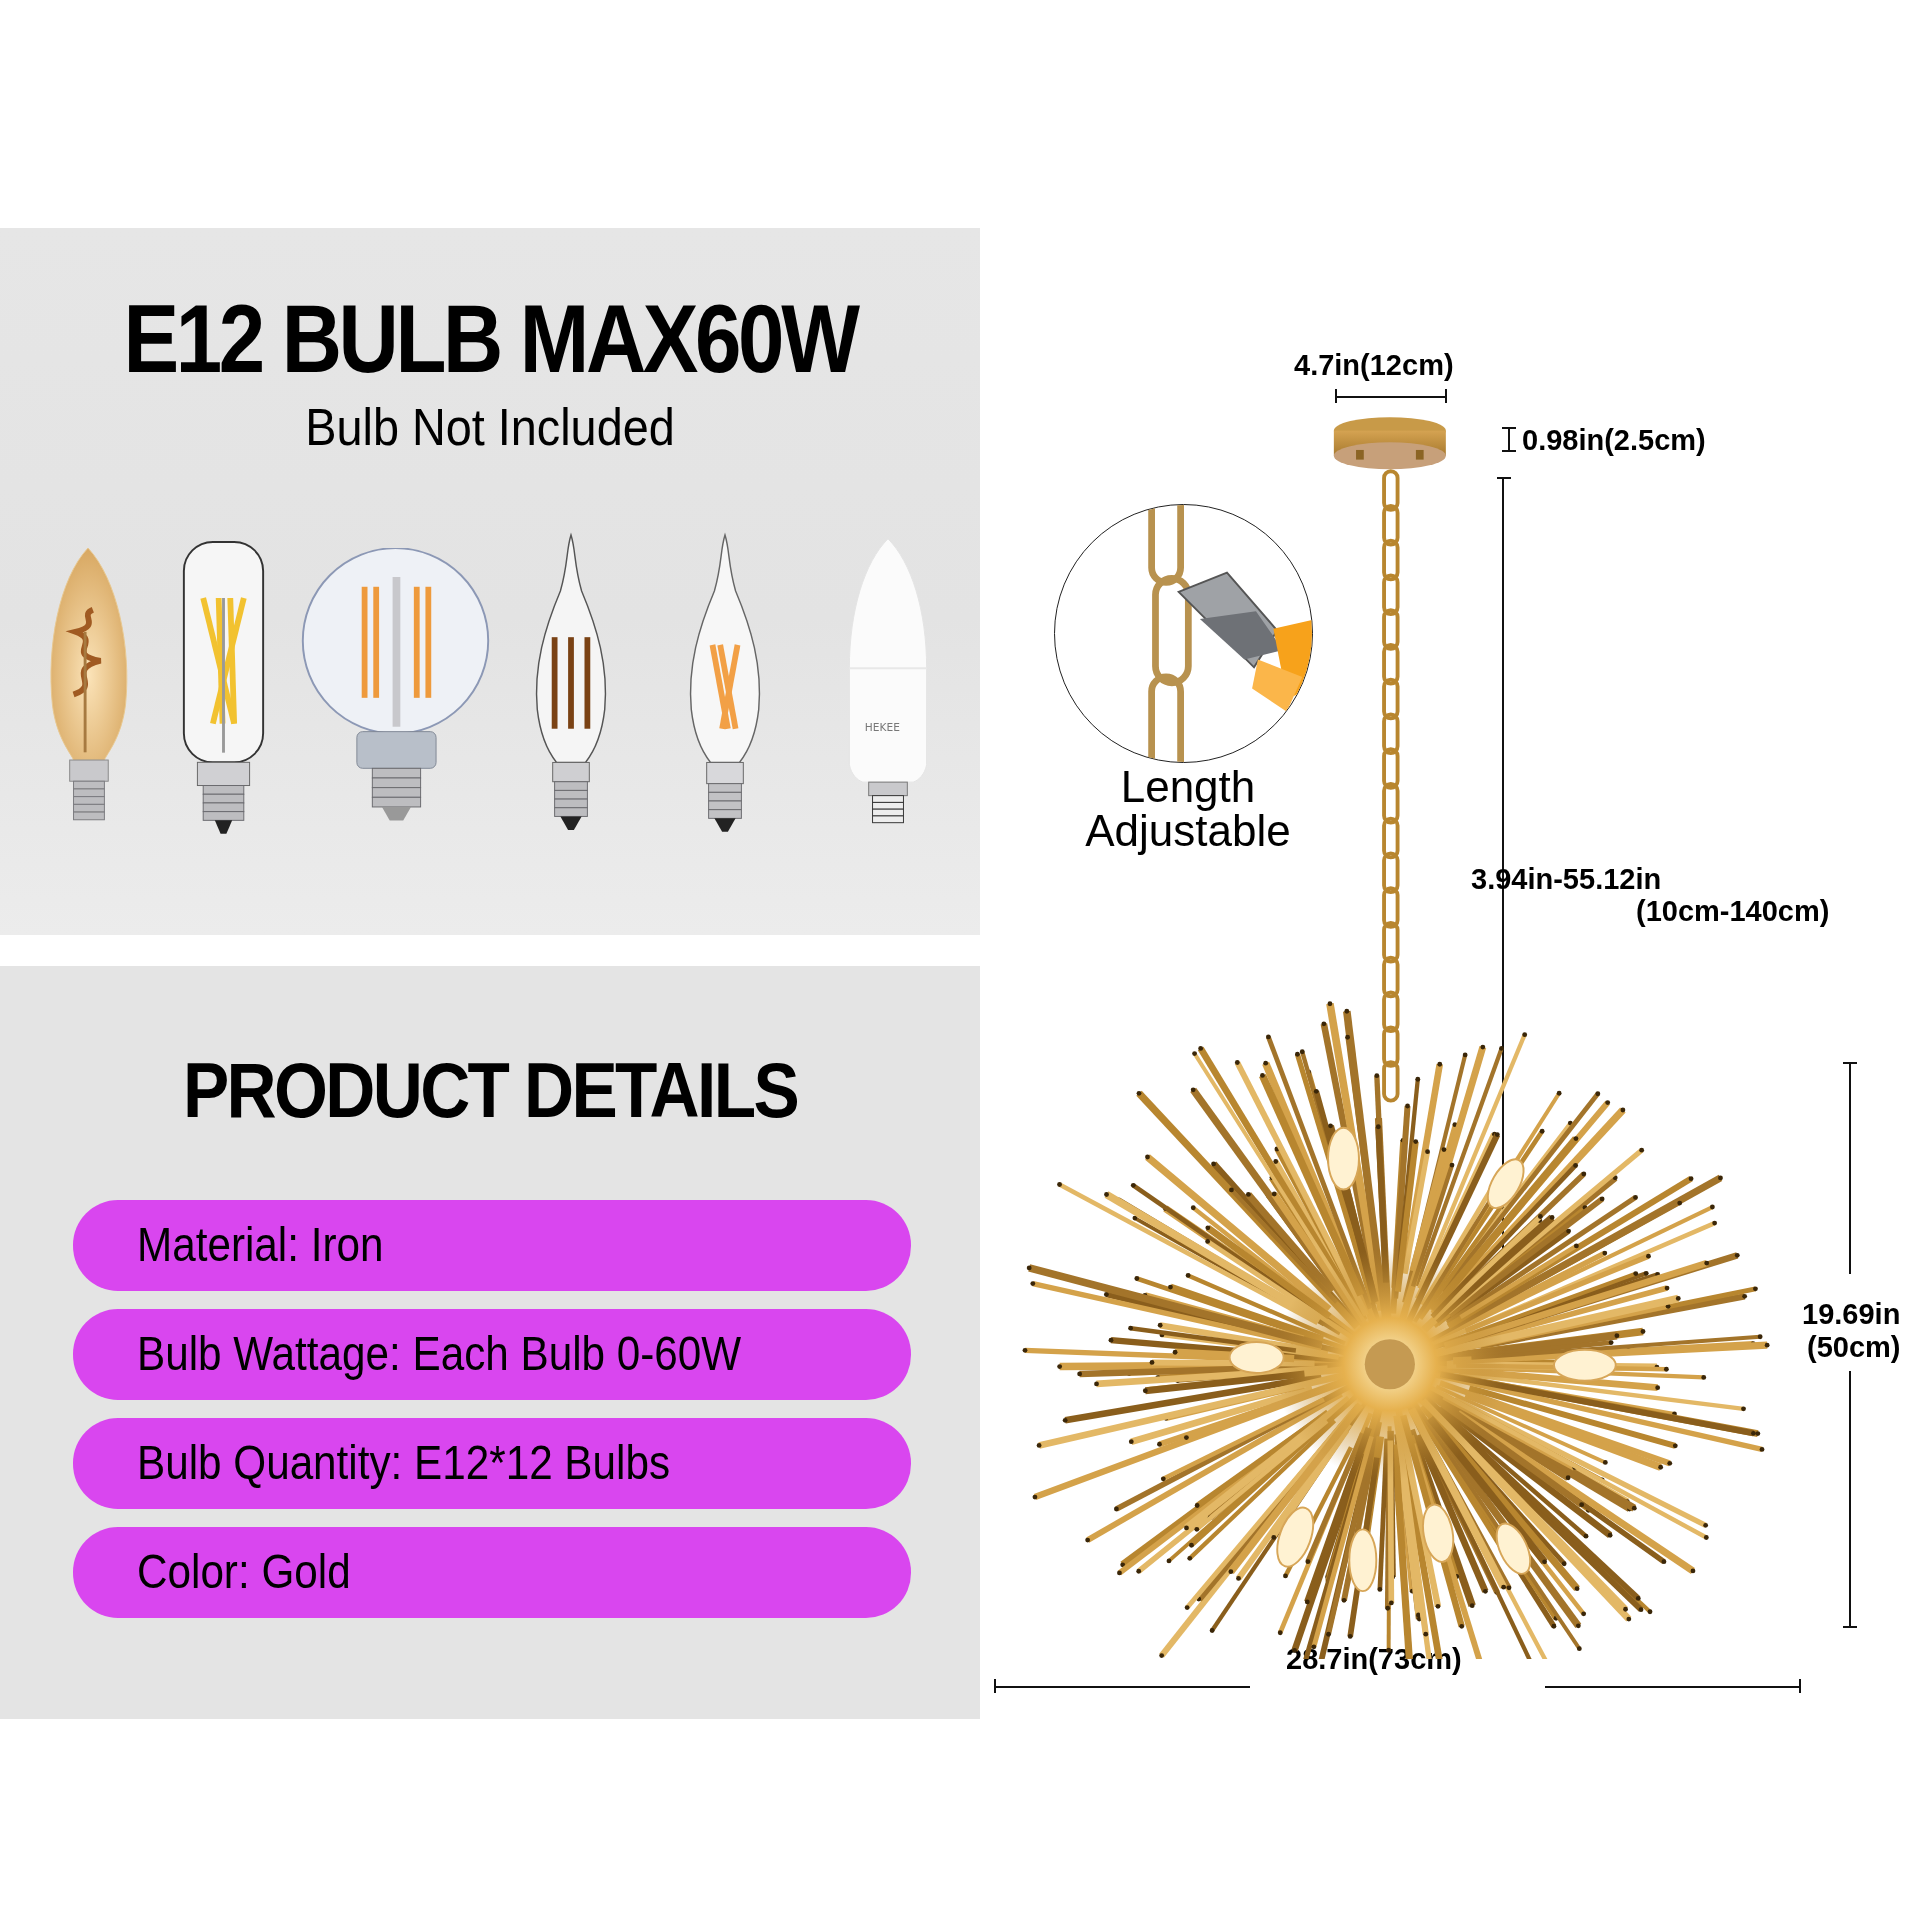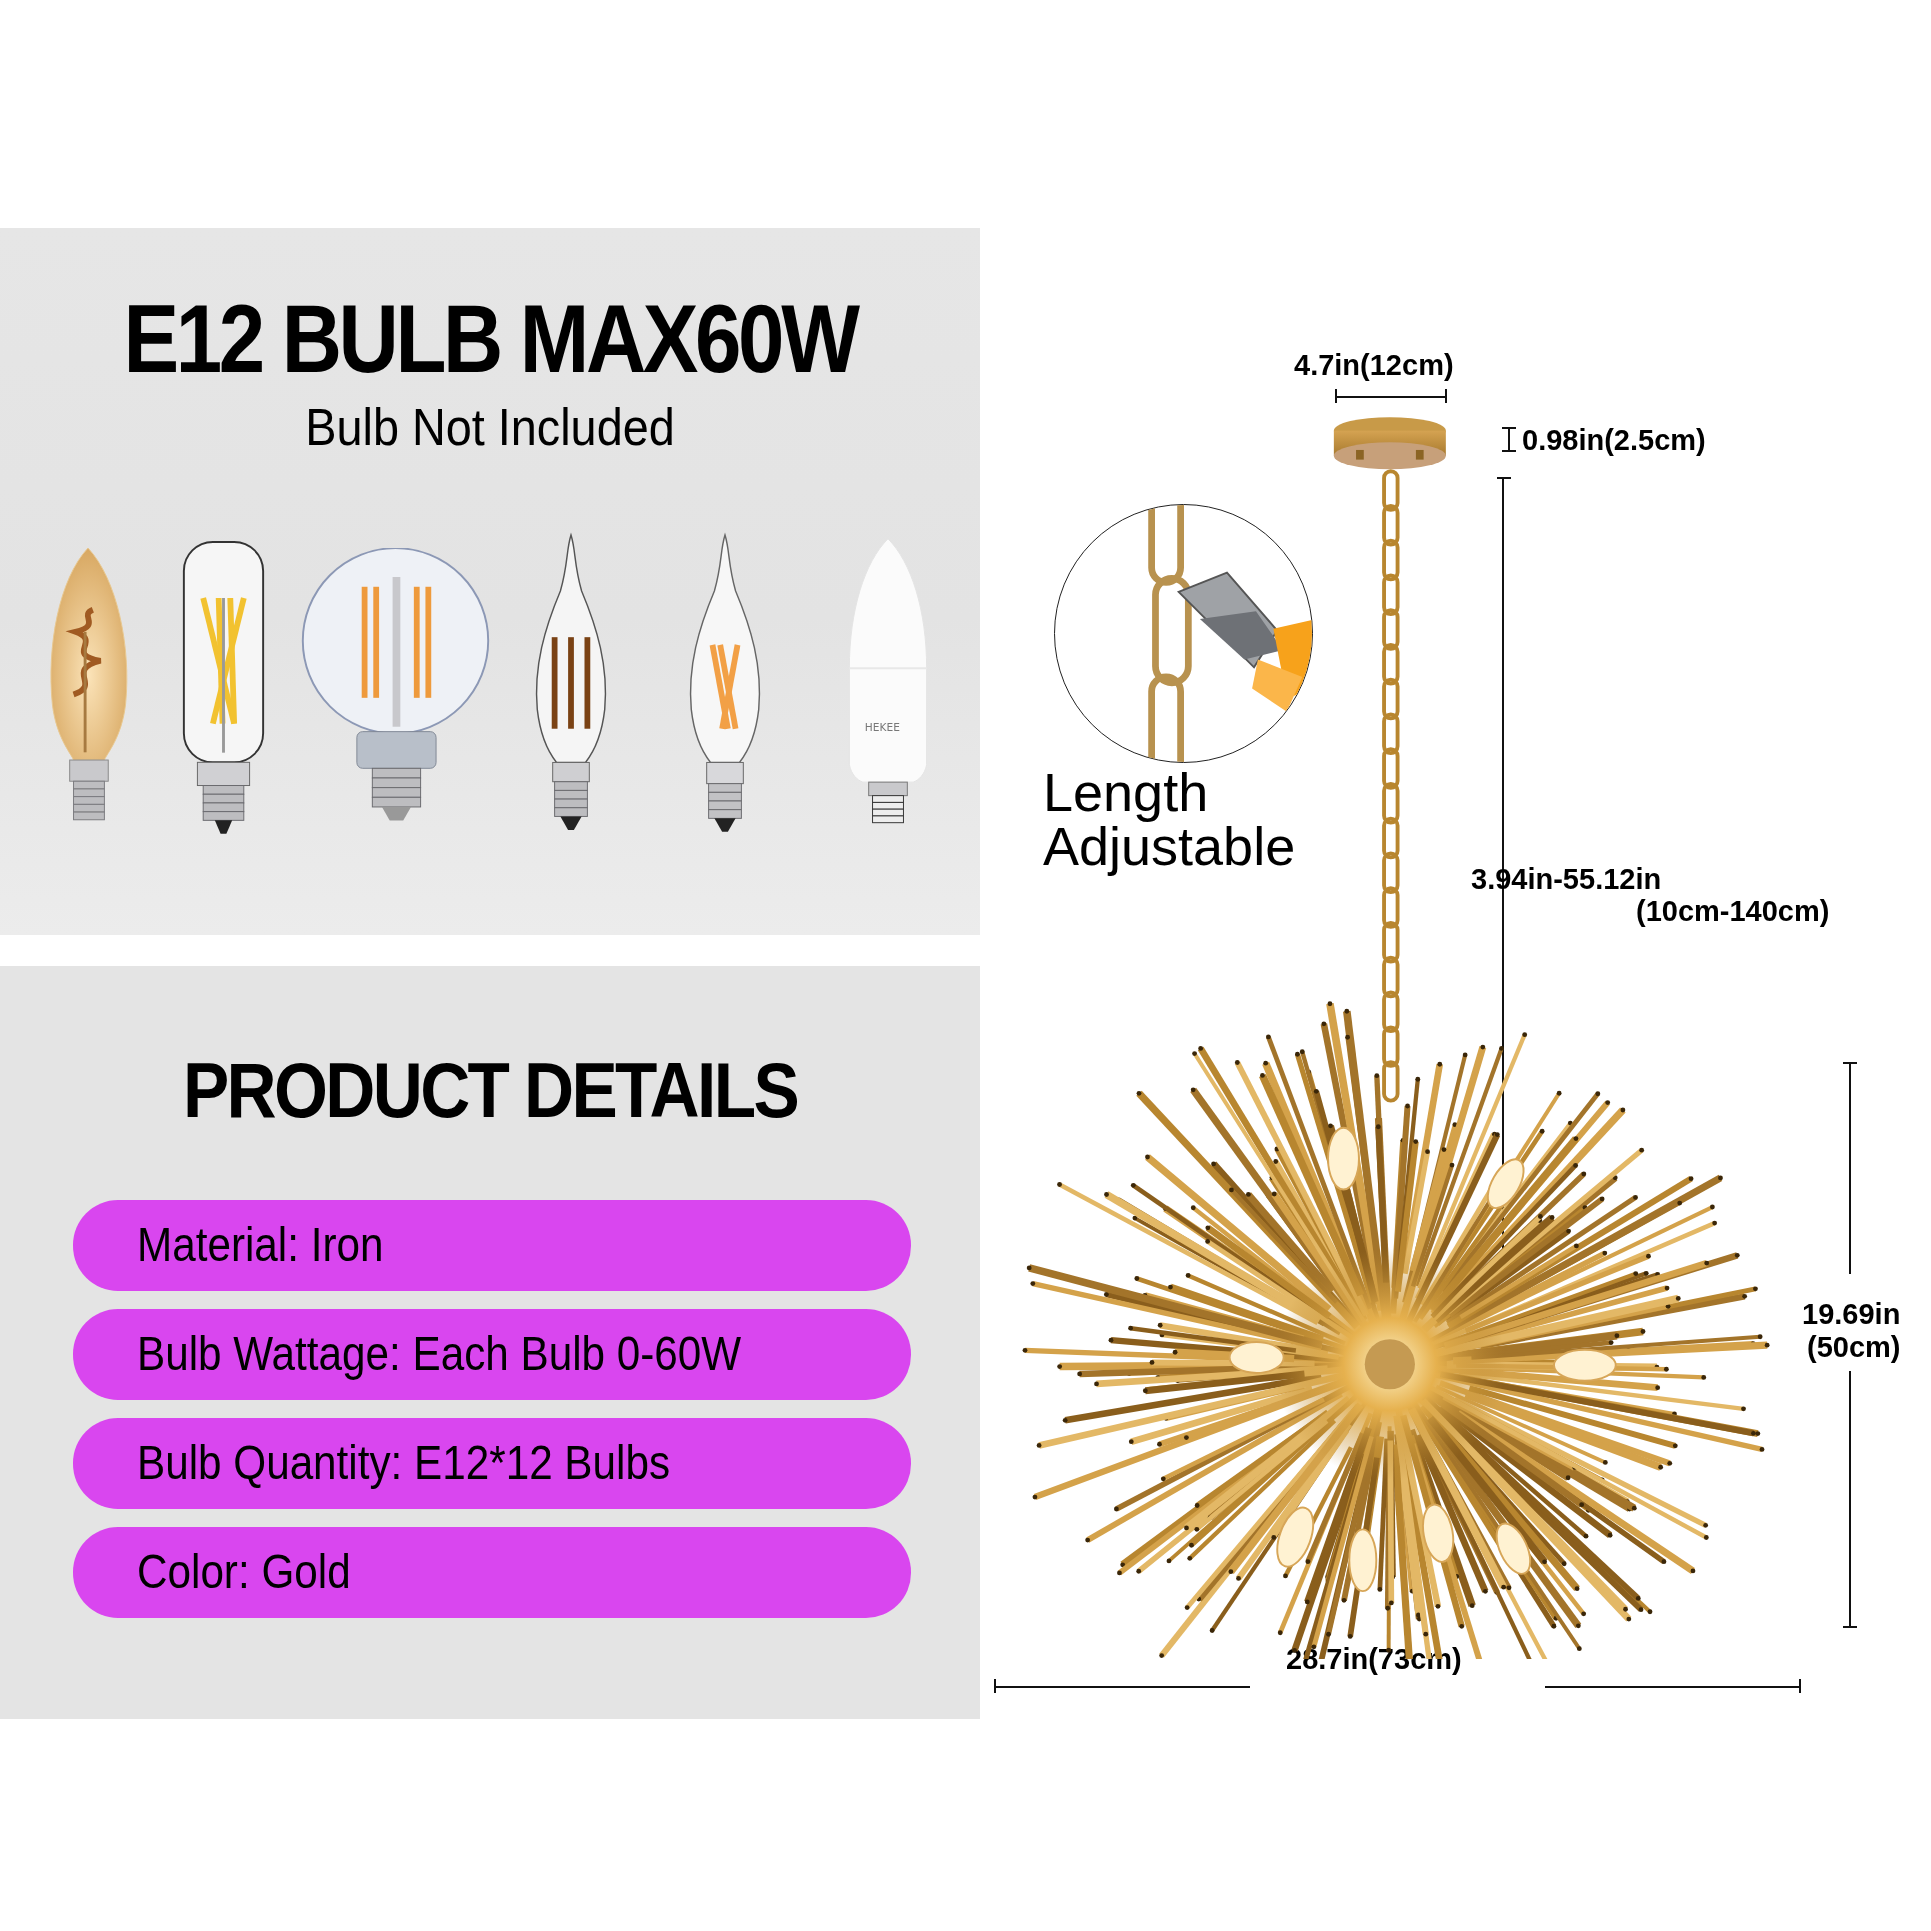--- a/index.html
+++ b/index.html
@@ -33,22 +33,22 @@
   
   .dim-label { position:absolute; font-weight:bold; font-size:29px; line-height:1.1;
     white-space:nowrap;text-align:center; }
   .hline { position:absolute; height:1.9px; background:#111; }
   .vline { position:absolute; width:1.9px; background:#111; }
   .tick-v { position:absolute; width:1.9px; height:13.5px; background:#111; }
   .tick-h { position:absolute; height:1.9px; width:13.5px; background:#111; }
 
   .zoom-circle { position:absolute; left:1054px; top:504px; width:257px; height:257px;
     border-radius:50%; border:1.4px solid #222; overflow:hidden; background:#fff; }
-  .adj-label { position:absolute; left:1043px; top:765px; width:290px; 
-    font-size:54px; line-height:1.0; }
+  .adj-label { position:absolute; left:1043px; top:765px; width:290px; text-align:center;
+    font-size:44px; line-height:1.0; }
 </style>
 </head>
 <body>
 
 <div class="panel panel-top"></div>
 <div class="title-main">E12 BULB MAX60W</div>
 <div class="subtitle">Bulb Not Included</div>
 
 <div class="bulbs">
 

